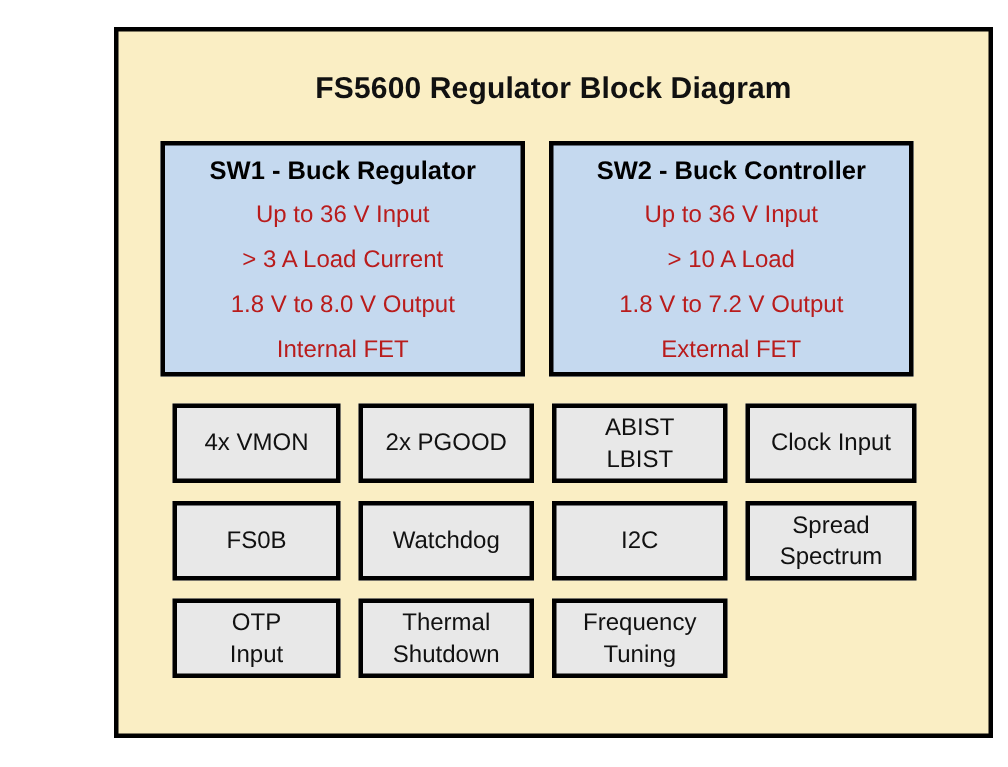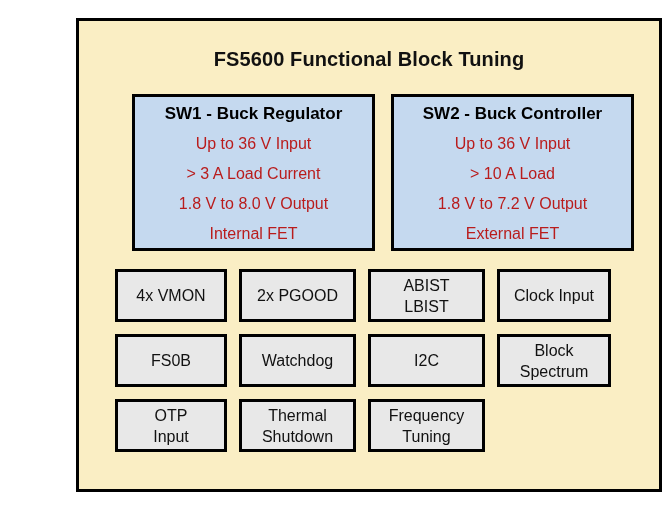--- a/index.html
+++ b/index.html
@@ -34,21 +34,21 @@
     text-align: center;
     font-size: 20px;
     font-weight: bold;
     color: #111111;
     letter-spacing: 0.1px;
   }
 
   
   .sw-row {
     position: absolute;
-    left: 53px;
+    left: 28px;
     top: 73px;
     width: 502px;
     height: 180px;
     display: flex;
     justify-content: space-between;
   }
   .sw-block {
     box-sizing: border-box;
     width: 243px;
     height: 157px;
@@ -102,21 +102,21 @@
     color: #111111;
     line-height: 21px;
     white-space: nowrap;
   }
 </style>
 </head>
 <body>
 
 <div id="diagram-frame">
 
-  <div id="diagram-title">FS5600 Functional Block Tuning</div>
+  <div id="diagram-title">FS5600 Regulator Block Diagram</div>
 
   <div class="sw-row">
 
     <div class="sw-block">
       <div class="sw-heading">SW1 - Buck Regulator</div>
       <div class="sw-line">Up to 36 V Input</div>
       <div class="sw-line">&gt; 3 A Load Current</div>
       <div class="sw-line">1.8 V to 8.0 V Output</div>
       <div class="sw-line">Internal FET</div>
     </div>
@@ -156,21 +156,21 @@
 
     <div class="feature-cell">
       <div class="feature-line">Watchdog</div>
     </div>
 
     <div class="feature-cell">
       <div class="feature-line">I2C</div>
     </div>
 
     <div class="feature-cell">
-      <div class="feature-line">Block</div>
+      <div class="feature-line">Spread</div>
       <div class="feature-line">Spectrum</div>
     </div>
 
     <div class="feature-cell">
       <div class="feature-line">OTP</div>
       <div class="feature-line">Input</div>
     </div>
 
 
     <div class="feature-cell">

